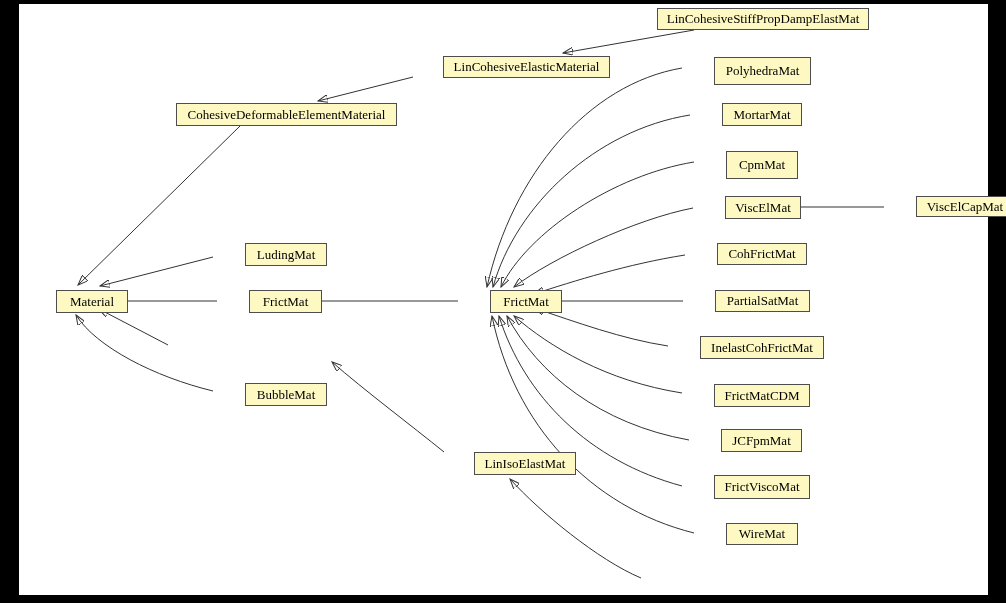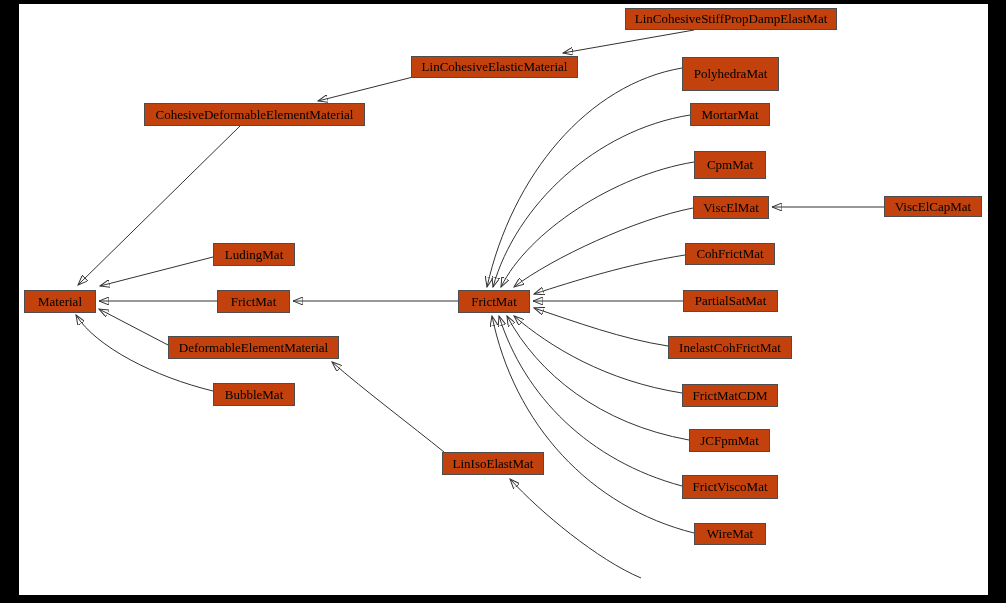--- a/index.html
+++ b/index.html
@@ -20,29 +20,30 @@
   #edges {
     position: absolute;
     left: 0; top: 0;
     width: 1006px; height: 603px;
     pointer-events: none;
   }
   #edges path { fill: none; stroke: #333333; stroke-width: 1; }
   .node {
     position: absolute;
     box-sizing: border-box;
-    background: #c2410c;
+    background: #fef9c3;
     border: 1px solid #4d4d4d;
     display: flex;
     align-items: center;
     justify-content: center;
     font-size: 13px;
     color: #000000;
     white-space: nowrap;
     cursor: pointer;
+    margin-left: 32px;
   }
 </style>
 </head>
 <body>
 
 <div id="frame">
   <div id="canvas"></div>
 
   <svg id="edges" viewBox="0 0 1006 603" xmlns="http://www.w3.org/2000/svg">
     <defs>
@@ -76,39 +77,36 @@
 
   <div class="node" style="left:24px;top:290px;width:72px;height:23px">
       <span>Material</span>
     </div>
   <div class="node" style="left:213px;top:243px;width:82px;height:23px">
       <span>LudingMat</span>
     </div>
   <div class="node" style="left:217px;top:290px;width:73px;height:23px">
       <span>FrictMat</span>
     </div>
-  <div class="node" style="left:168px;top:336px;width:171px;height:23px">
-      <span>DeformableElementMaterial</span>
-    </div>
   <div class="node" style="left:213px;top:383px;width:82px;height:23px">
       <span>BubbleMat</span>
     </div>
   <div class="node" style="left:144px;top:103px;width:221px;height:23px">
       <span>CohesiveDeformableElementMaterial</span>
     </div>
   <div class="node" style="left:411px;top:56px;width:167px;height:22px">
       <span>LinCohesiveElasticMaterial</span>
     </div>
   <div class="node" style="left:625px;top:8px;width:212px;height:22px">
       <span>LinCohesiveStiffPropDampElastMat</span>
     </div>
   <div class="node" style="left:458px;top:290px;width:72px;height:23px">
       <span>FrictMat</span>
     </div>
-  <div class="node" style="left:682px;top:57px;width:97px;height:34px">
+  <div class="node" style="left:682px;top:57px;width:97px;height:28px">
       <span>PolyhedraMat</span>
     </div>
   <div class="node" style="left:690px;top:103px;width:80px;height:23px">
       <span>MortarMat</span>
     </div>
   <div class="node" style="left:694px;top:151px;width:72px;height:28px">
       <span>CpmMat</span>
     </div>
   <div class="node" style="left:693px;top:196px;width:76px;height:23px">
       <span>ViscElMat</span>

